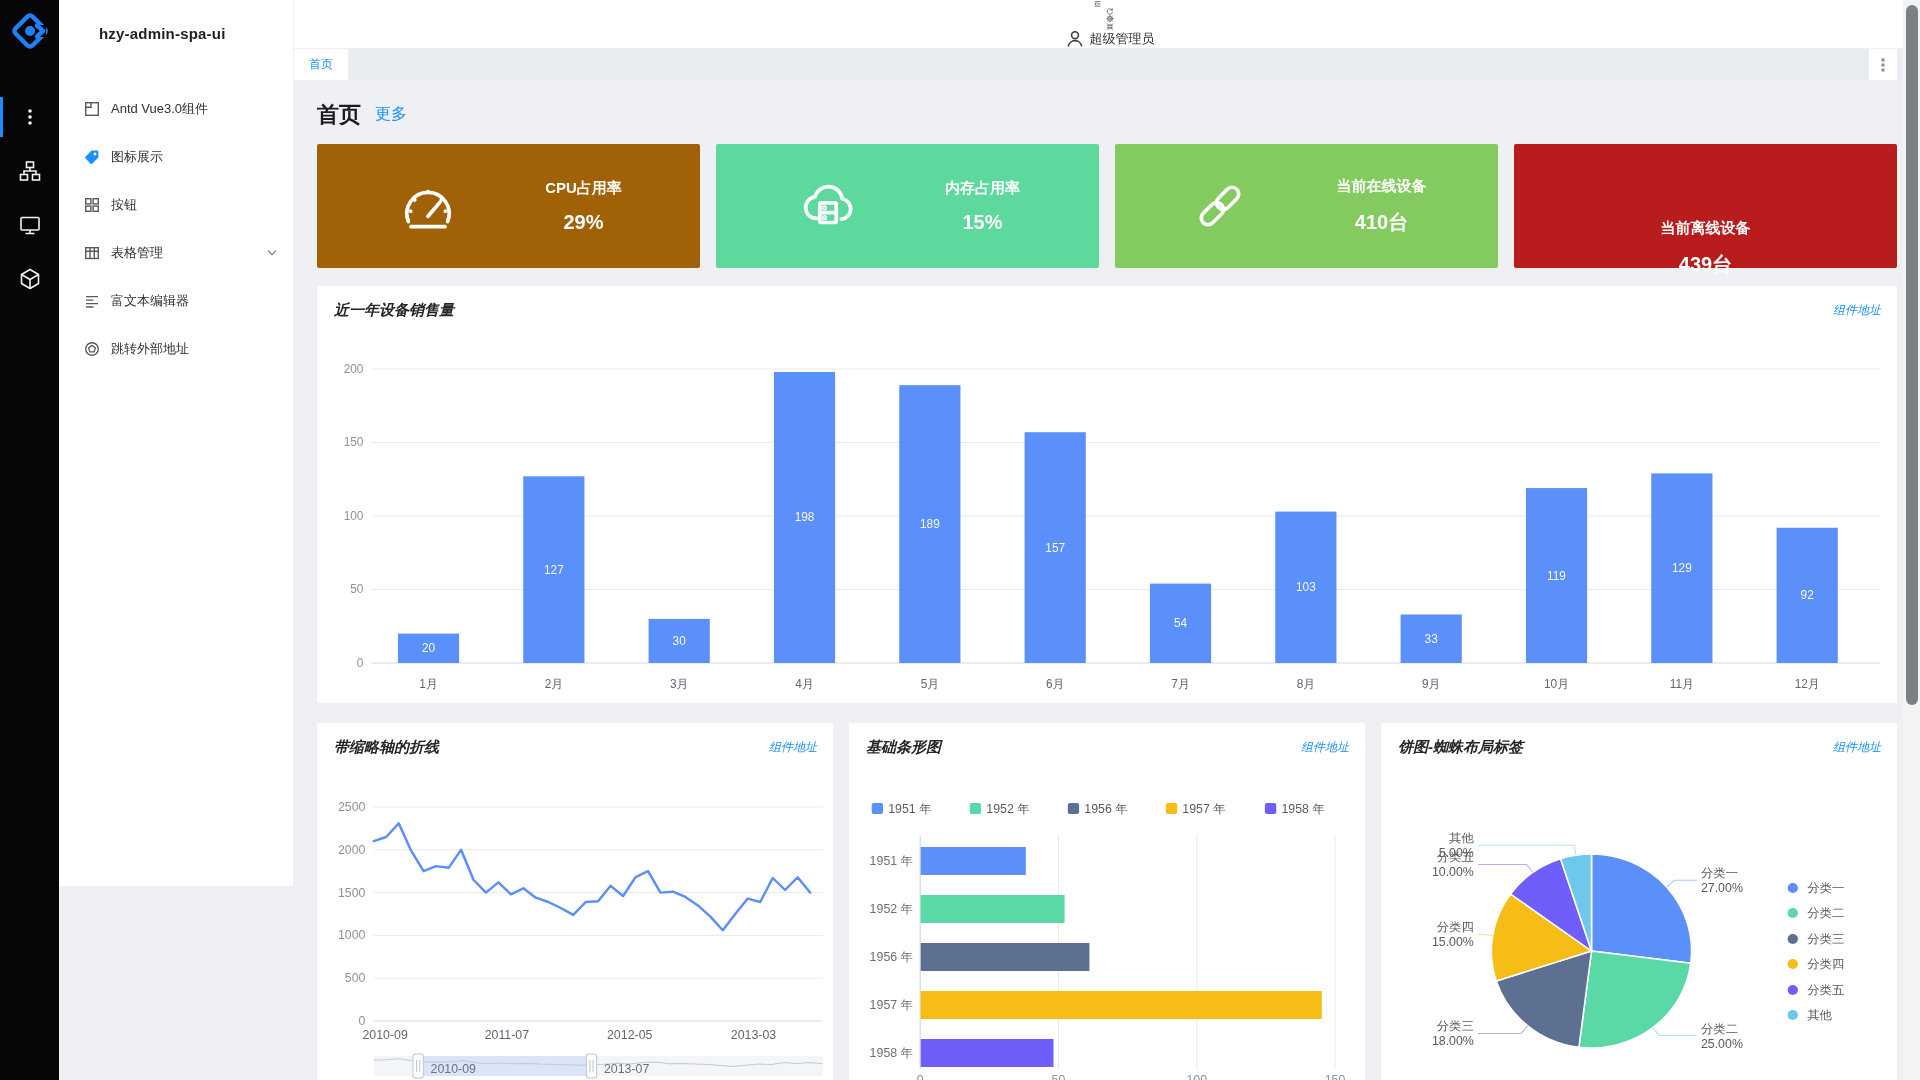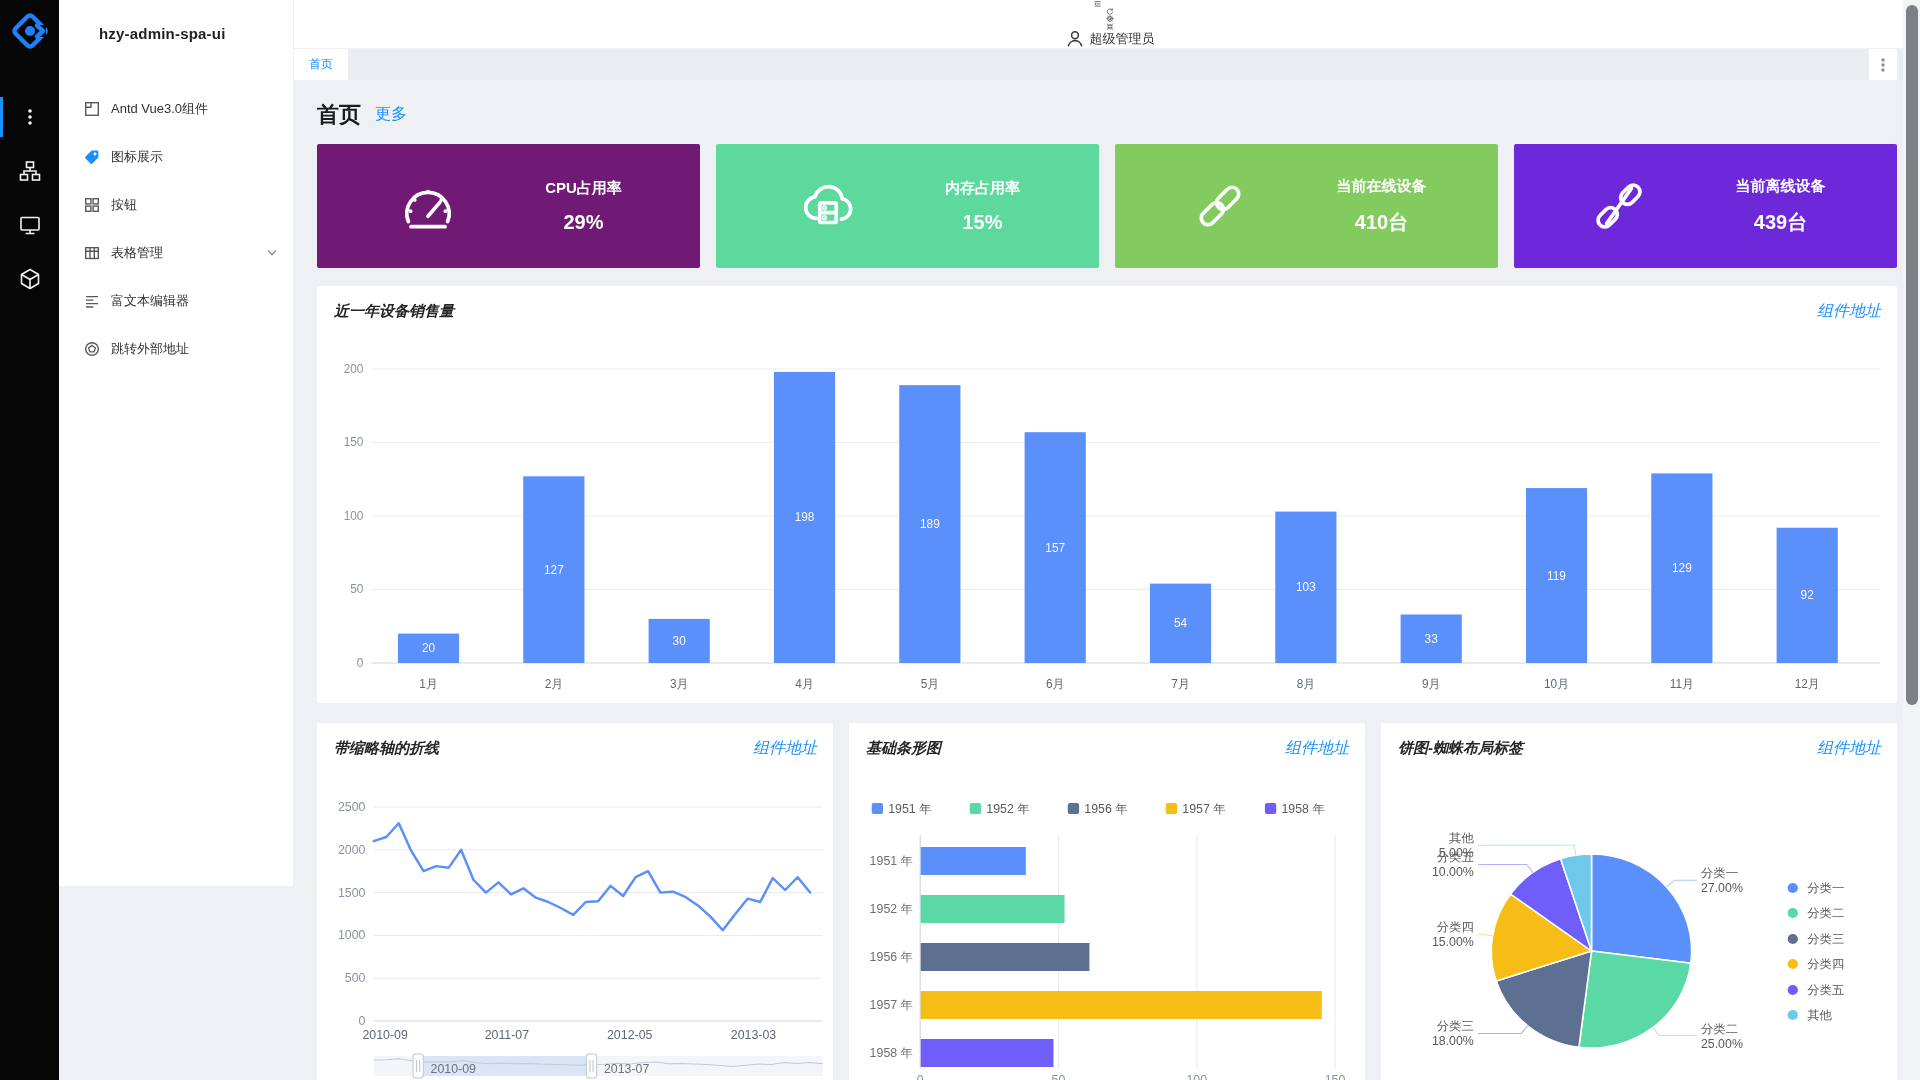--- a/index.html
+++ b/index.html
@@ -51,21 +51,21 @@
     justify-content:center; gap:84px; color:#fff; }
   .stat-icon { width:66px; height:66px; }
   .stat-text { text-align:center; }
   .stat-title { font-size:15px; font-weight:700; }
   .stat-value { font-size:20px; font-weight:700; margin-top:13px; }
 
   .card { background:#fff; border-radius:2px; position:relative; overflow:hidden; }
   .card-head { position:relative; z-index:2; display:flex; justify-content:space-between;
     align-items:center; padding:15px 16px 0 17px;font-style:italic; }
   .card-title { font-size:15px; font-weight:700; color:#262626; }
-  .card-link { font-size:16px; color:#1890ff; cursor:pointer; }
+  .card-link { font-size:12px; color:#1890ff; cursor:pointer; }
 
   .bigcard { margin-top:18px; height:417px; }
   .row3 { display:flex; gap:16px; margin-top:20px; }
   .row3 .card { flex:1; height:400px; }
   .chart-svg { position:absolute; inset:0; width:100%; height:100%; z-index:1; }
 
   
   .sb-track { position:absolute; right:0; top:0; width:17px; height:1080px; background:#f3f4f6; z-index:40; }
   .sb-thumb { position:absolute; right:2.5px; top:5px; width:12px; height:700px; border-radius:6px;
     background:#7d8084; cursor:pointer; }
@@ -206,21 +206,21 @@
   </div>
 
   <div class="content">
 
     <div class="pagehead">
       <div class="page-title">首页</div>
       <div class="page-more">更多</div>
     </div>
 
     <div class="stats" id="stats">
-        <div class="stat-card" style="background: #701a75;">
+        <div class="stat-card" style="background: #a16207;">
           <svg class="stat-icon" viewBox="0 0 64 64" fill="none" stroke="#fff" stroke-width="3.6" stroke-linecap="round" stroke-linejoin="round">
             <path d="M51 47 a20.5 20.5 0 1 0 -38 0"></path>
             <path d="M15.5 52 H48.5"></path>
             <path d="M32 42 L43.5 28.5"></path>
             <path d="M32 18 v0.2 M19 26 l0.2 0.2 M45 26 l-0.2 0.2 M15 37 h0.2 M49 37 h-0.2"></path>
           </svg>
           <div class="stat-text">
             <div class="stat-title">CPU占用率</div>
             <div class="stat-value">29%</div>
           </div>
@@ -243,21 +243,21 @@
             <g transform="rotate(-45 32 32)">
               <rect x="9" y="25.5" width="25" height="13" rx="6.5"></rect>
               <rect x="30" y="25.5" width="25" height="13" rx="6.5"></rect>
             </g>
           </svg>
           <div class="stat-text">
             <div class="stat-title">当前在线设备</div>
             <div class="stat-value">410台</div>
           </div>
         </div>
-        <div class="stat-card" style="background: #6d28d9;">
+        <div class="stat-card" style="background: #b91c1c; flex-direction: column;">
           <svg class="stat-icon" viewBox="0 0 64 64" fill="none" stroke="#fff" stroke-width="3.6" stroke-linecap="round" stroke-linejoin="round">
             <g transform="rotate(-45 32 32)">
               <rect x="6" y="25.5" width="21" height="13" rx="6.5"></rect>
               <rect x="37" y="25.5" width="21" height="13" rx="6.5"></rect>
             </g>
             <path d="M20 49 L44 15"></path>
           </svg>
           <div class="stat-text">
             <div class="stat-title">当前离线设备</div>
             <div class="stat-value">439台</div>

